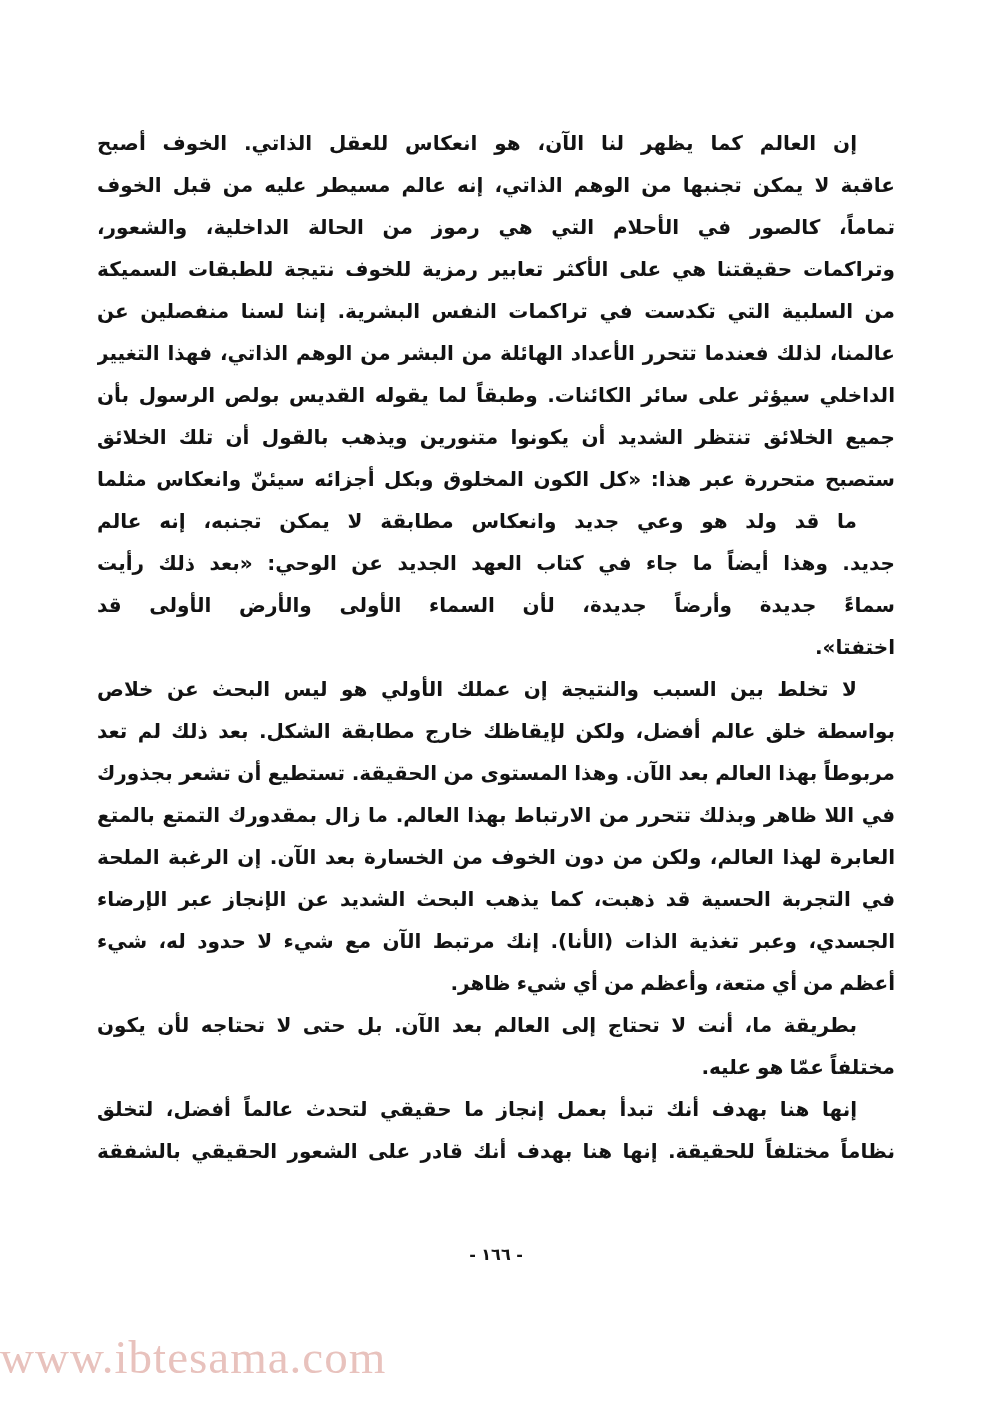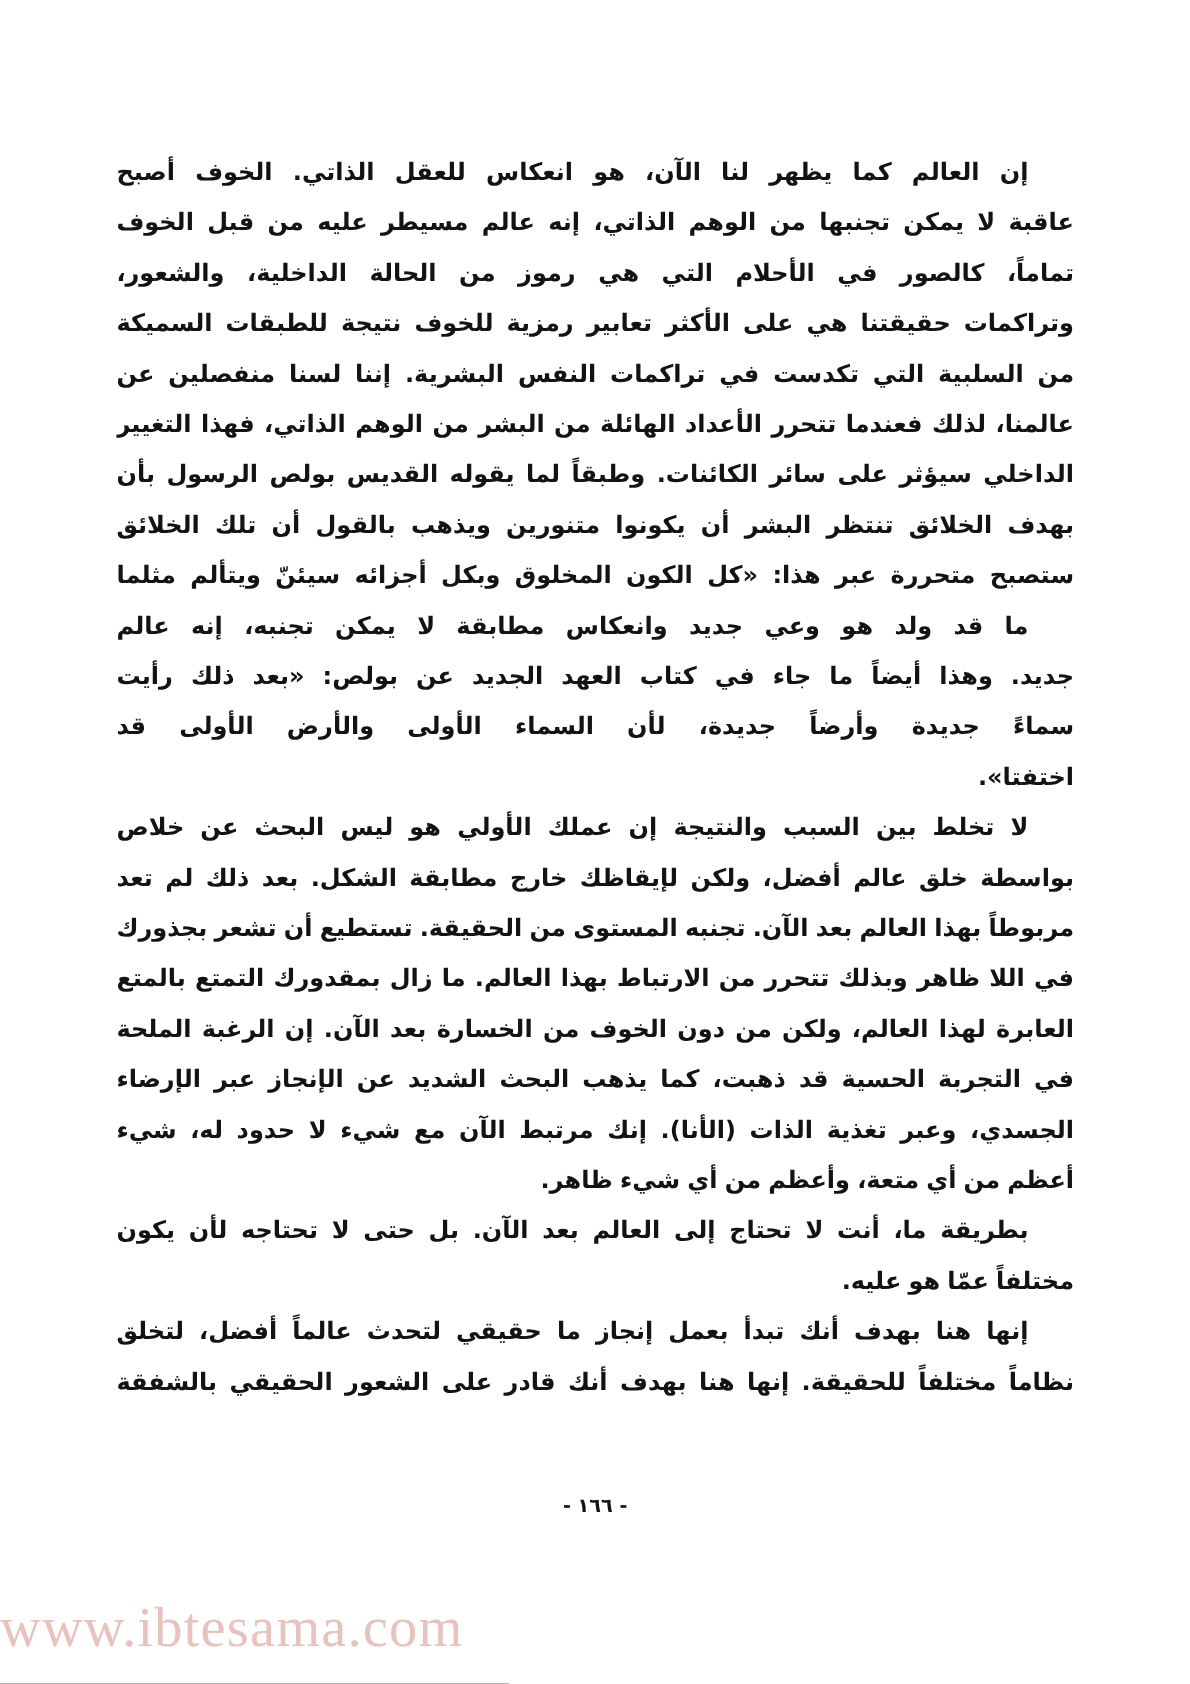--- a/index.html
+++ b/index.html
@@ -79,35 +79,35 @@
   <div class="text-block" dir="rtl">
 
     <div>
       <div class="line justify first">إن العالم كما يظهر لنا الآن، هو انعكاس للعقل الذاتي. الخوف أصبح</div>
       <div class="line justify">عاقبة لا يمكن تجنبها من الوهم الذاتي، إنه عالم مسيطر عليه من قبل الخوف</div>
       <div class="line justify">تماماً، كالصور في الأحلام التي هي رموز من الحالة الداخلية، والشعور،</div>
       <div class="line justify">وتراكمات حقيقتنا هي على الأكثر تعابير رمزية للخوف نتيجة للطبقات السميكة</div>
       <div class="line justify">من السلبية التي تكدست في تراكمات النفس البشرية. إننا لسنا منفصلين عن</div>
       <div class="line justify">عالمنا، لذلك فعندما تتحرر الأعداد الهائلة من البشر من الوهم الذاتي، فهذا التغيير</div>
       <div class="line justify">الداخلي سيؤثر على سائر الكائنات. وطبقاً لما يقوله القديس بولص الرسول بأن</div>
-      <div class="line justify">بهدف الخلائق تنتظر البشر أن يكونوا متنورين ويذهب بالقول أن تلك الخلائق</div>
-      <div class="line justify">ستصبح متحررة عبر هذا: «كل الكون المخلوق وبكل أجزائه سيئنّ ويتألم مثلما</div>
+      <div class="line justify">جميع الخلائق تنتظر الشديد أن يكونوا متنورين ويذهب بالقول أن تلك الخلائق</div>
+      <div class="line justify">ستصبح متحررة عبر هذا: «كل الكون المخلوق وبكل أجزائه سيئنّ وانعكاس مثلما</div>
     </div>
 
     <div>
       <div class="line justify first">ما قد ولد هو وعي جديد وانعكاس مطابقة لا يمكن تجنبه، إنه عالم</div>
-      <div class="line justify">جديد. وهذا أيضاً ما جاء في كتاب العهد الجديد عن بولص: «بعد ذلك رأيت</div>
+      <div class="line justify">جديد. وهذا أيضاً ما جاء في كتاب العهد الجديد عن الوحي: «بعد ذلك رأيت</div>
       <div class="line justify">سماءً جديدة وأرضاً جديدة، لأن السماء الأولى والأرض الأولى قد</div>
       <div class="line">اختفتا».</div>
     </div>
 
     <div>
       <div class="line justify first">لا تخلط بين السبب والنتيجة إن عملك الأولي هو ليس البحث عن خلاص</div>
       <div class="line justify">بواسطة خلق عالم أفضل، ولكن لإيقاظك خارج مطابقة الشكل. بعد ذلك لم تعد</div>
-      <div class="line justify">مربوطاً بهذا العالم بعد الآن. تجنبه المستوى من الحقيقة. تستطيع أن تشعر بجذورك</div>
+      <div class="line justify">مربوطاً بهذا العالم بعد الآن. وهذا المستوى من الحقيقة. تستطيع أن تشعر بجذورك</div>
       <div class="line justify">في اللا ظاهر وبذلك تتحرر من الارتباط بهذا العالم. ما زال بمقدورك التمتع بالمتع</div>
       <div class="line justify">العابرة لهذا العالم، ولكن من دون الخوف من الخسارة بعد الآن. إن الرغبة الملحة</div>
       <div class="line justify">في التجربة الحسية قد ذهبت، كما يذهب البحث الشديد عن الإنجاز عبر الإرضاء</div>
       <div class="line justify">الجسدي، وعبر تغذية الذات (الأنا). إنك مرتبط الآن مع شيء لا حدود له، شيء</div>
       <div class="line">أعظم من أي متعة، وأعظم من أي شيء ظاهر.</div>
     </div>
 
     <div>
       <div class="line justify first">بطريقة ما، أنت لا تحتاج إلى العالم بعد الآن. بل حتى لا تحتاجه لأن يكون</div>
       <div class="line">مختلفاً عمّا هو عليه.</div>

